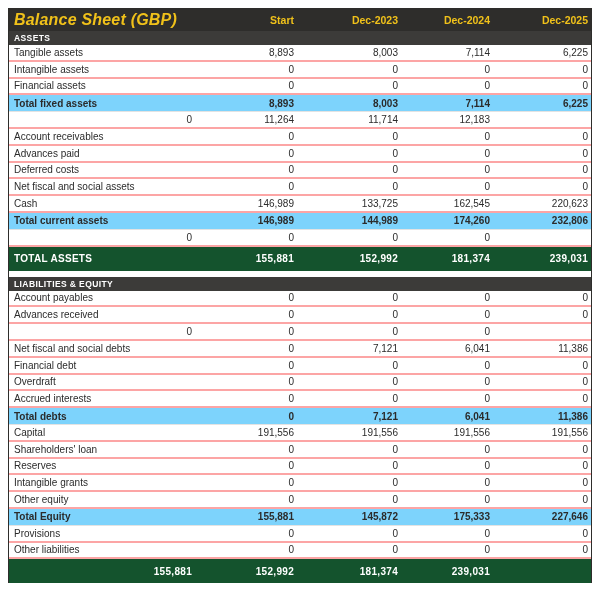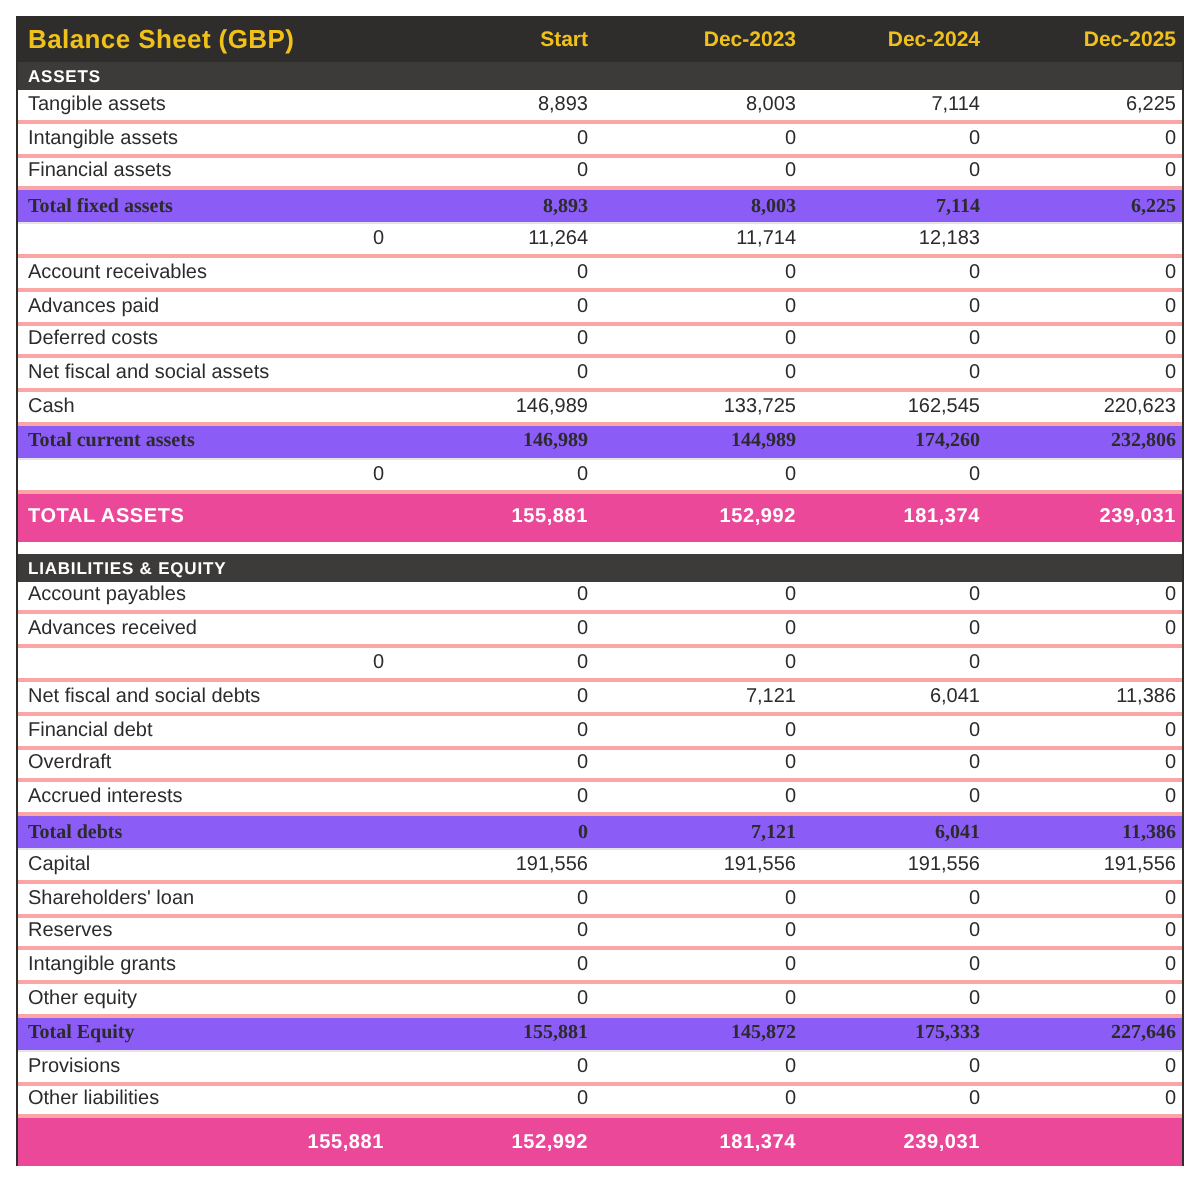--- a/index.html
+++ b/index.html
@@ -40,21 +40,21 @@
   .cell.num   { text-align: right; padding-right: 3px; }
 
   
   .hdr {
     height: 23px;
     background: #2e2d2b;
     color: #f0c11a;
     font-weight: bold;
     font-size: 10.5px;
   }
-  .hdr .cell.label { font-size: 13px; letter-spacing: 0.2px; }
+  .hdr .cell.label { font-size: 16px; letter-spacing: 0.2px; font-style: italic; }
 
   
   .sec {
     height: 14px;
     background: #3c3b39;
     color: #ffffff;
     font-weight: bold;
     font-size: 8.5px;
     letter-spacing: 0.4px;
     display: flex;
@@ -66,28 +66,27 @@
 
   
   .row {
     height: 16.8px;
     background: #ffffff;
     color: #2b2b2b;
     font-size: 10px;
     border-bottom: 2px solid #fca5a5;
   }
   .row.sub {
-    background: #8b5cf6;
+    background: #7dd3fc;
     font-weight: bold;
     border-bottom: 1px solid #e3e3e3;
-    font-family: Liberation Serif, serif;
   }
   .row.grand {
     height: 24px;
-    background: #ec4899;
+    background: #14532d;
     color: #ffffff;
     font-weight: bold;
     font-size: 10px;
     border-bottom: none;
     letter-spacing: 0.3px;
   }
   .gap {
     height: 6px;
     background: #ffffff;
   }

